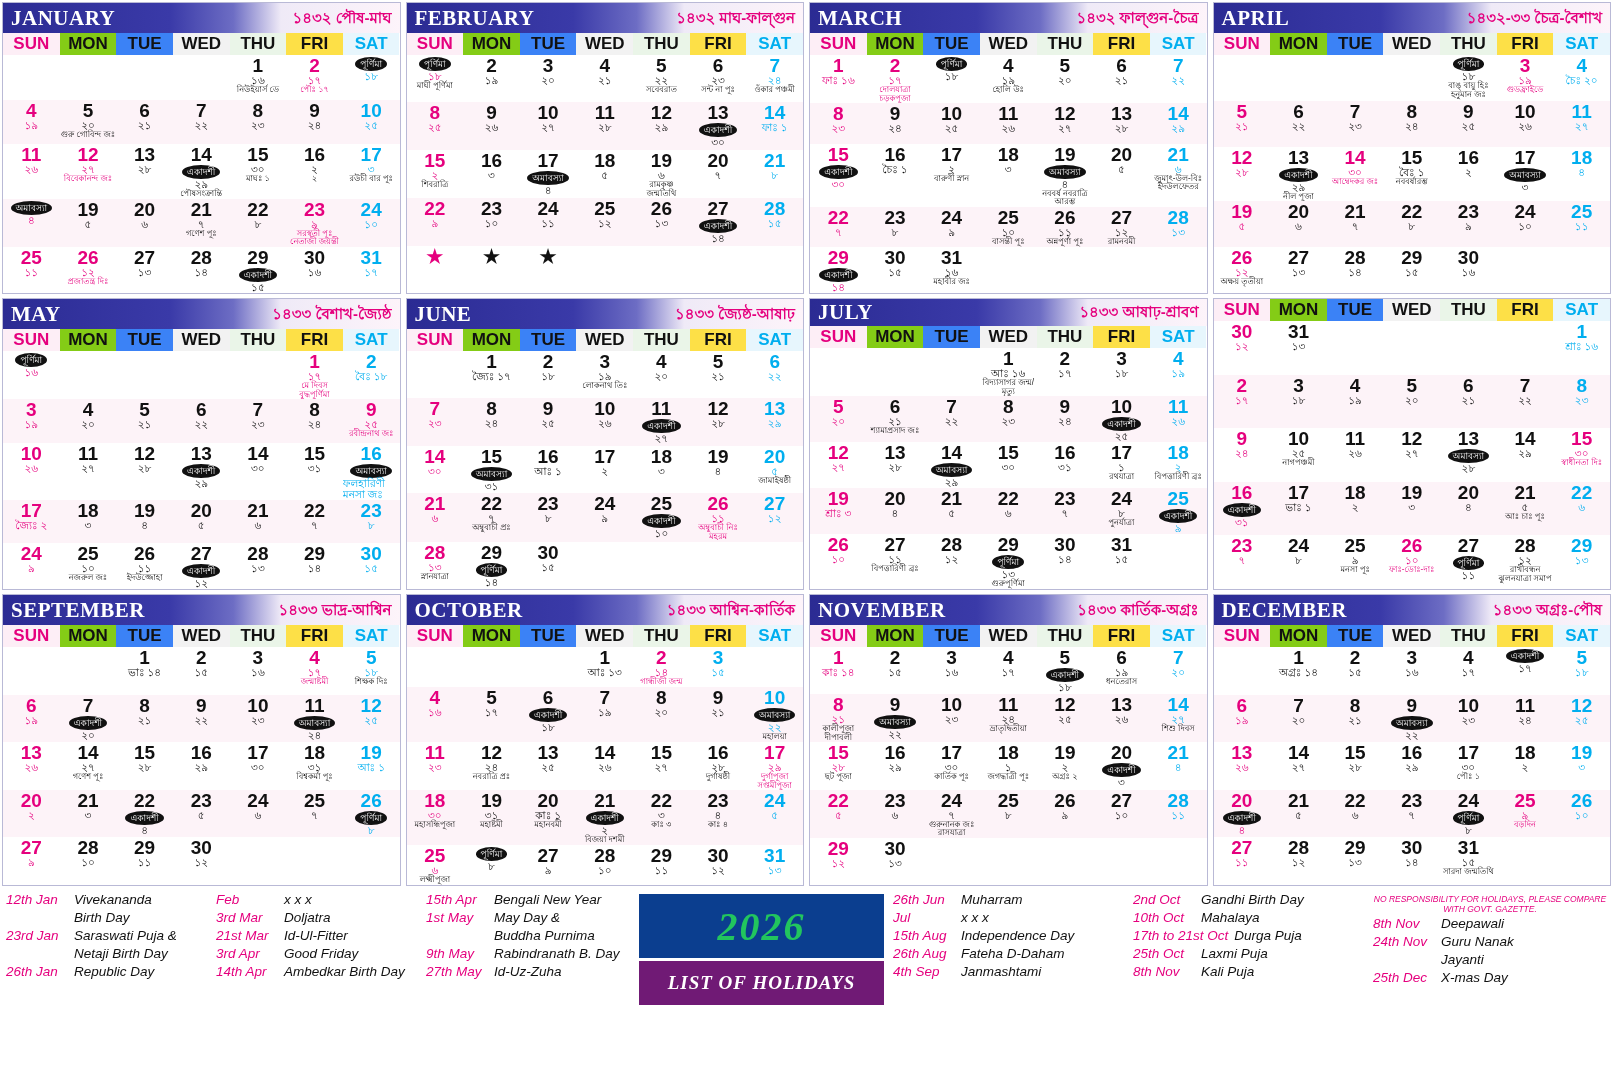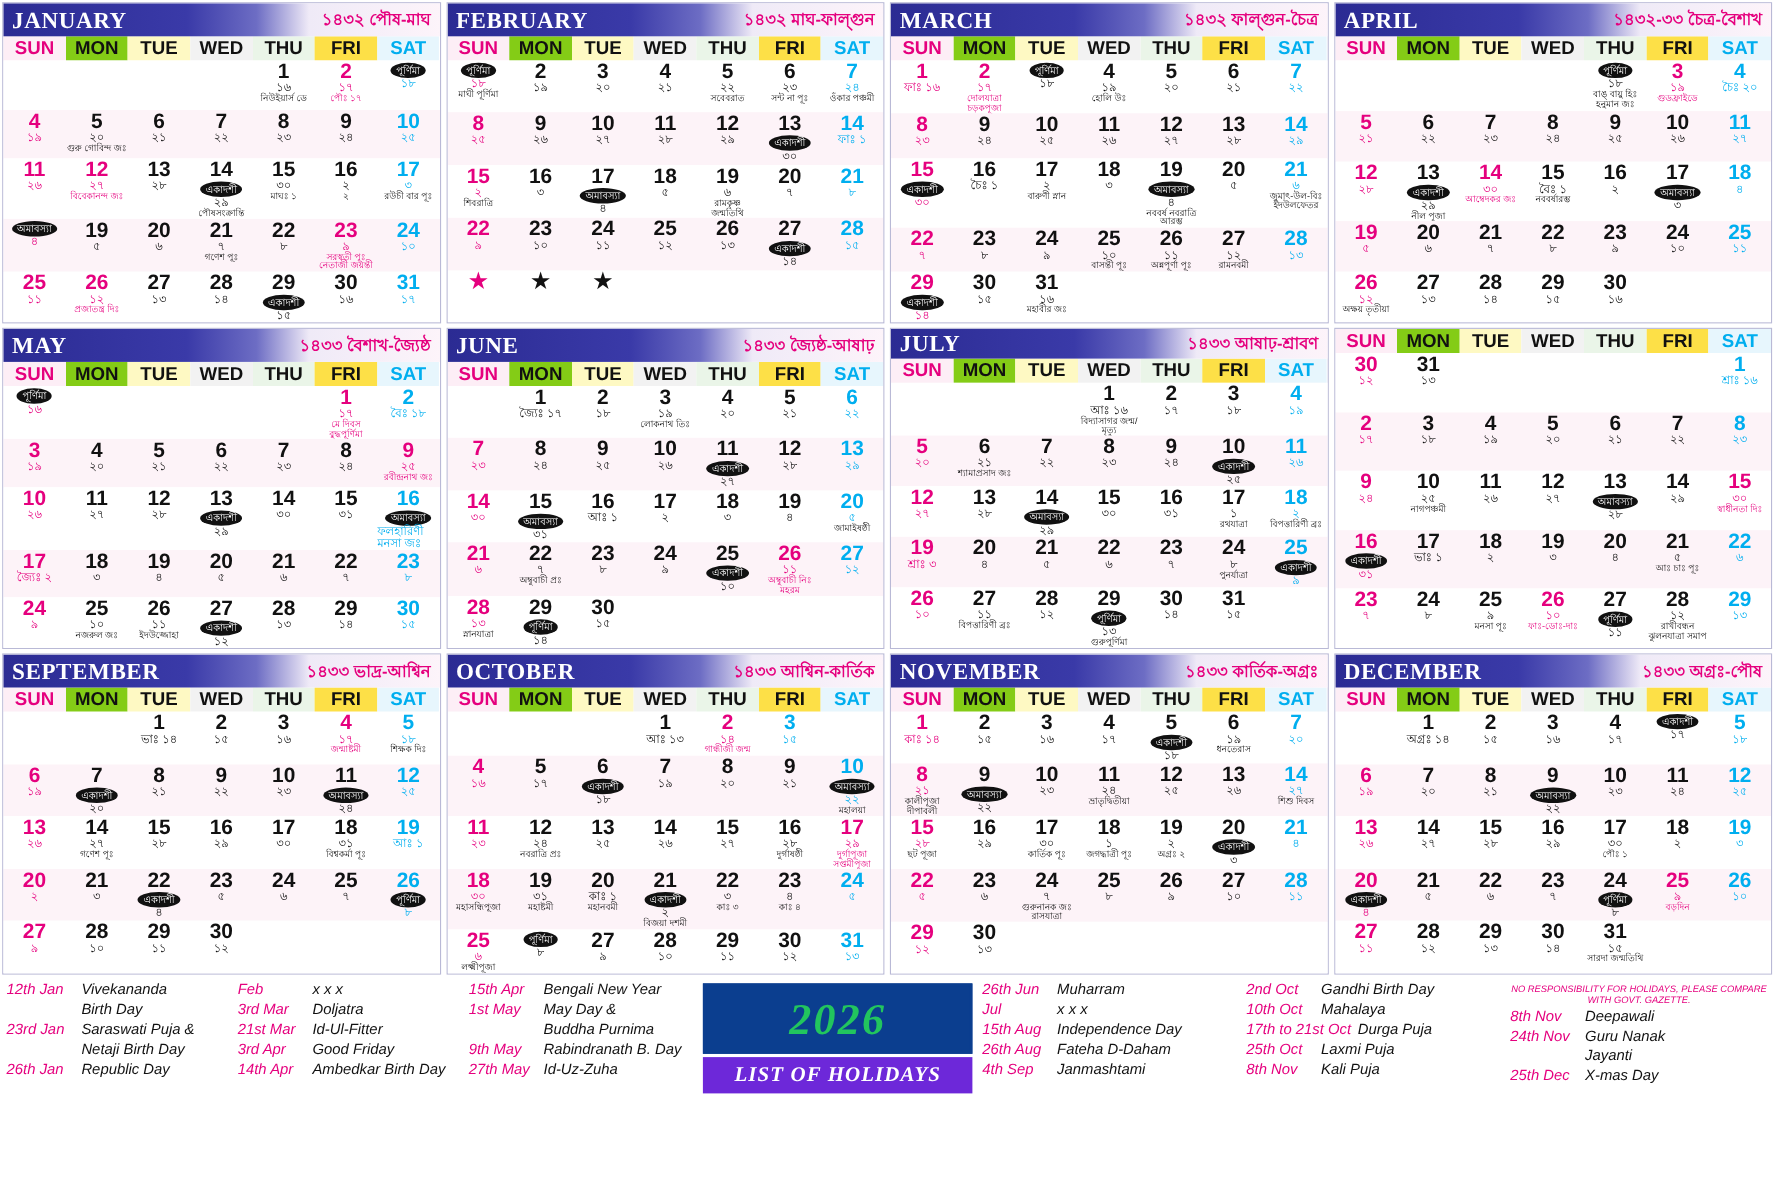--- a/index.html
+++ b/index.html
@@ -45,21 +45,21 @@
   }
   .dow {
     display:grid; grid-template-columns:repeat(7,1fr);
     height:22px; align-items:center;
     font-size:17px; font-weight:bold;
     font-family:"Liberation Sans", sans-serif;
   }
   .dow div { text-align:center; height:22px; line-height:22px; }
   .dow .d0 { color:#e5007e; background:#fdeef6; }
   .dow .d1 { color:#111; background:#84cc16; }
-  .dow .d2 { color:#111; background:#fef9c3; }
+  .dow .d2 { color:#111; background:#3b82f6; }
   .dow .d3 { color:#111; background:#f2f2f2; }
   .dow .d4 { color:#111; background:#eaf5e8; }
   .dow .d5 { color:#111; background:#fde047; }
   .dow .d6 { color:#00aeef; background:#e7f6fd; }
 
   .weeks { flex:1; display:flex; flex-direction:column; }
   .week { flex:1; display:grid; grid-template-columns:repeat(7,1fr); }
   .cell {
     position:relative;
     display:flex; flex-direction:column; align-items:center; justify-content:flex-start;
@@ -111,21 +111,21 @@
   .yb-top {
     width:245px; height:64px; background:#0b3e8f; border:3px solid #0b3e8f;
     display:flex; align-items:center; justify-content:center;
   }
   .yb-top span {
     color:#22c55e; font-size:40px; font-weight:bold; letter-spacing:2px;
     font-family:"Liberation Serif", serif;
     text-align:right;
   }
   .yb-bot {
-    width:245px; height:33px; background:#6d28d9;
+    width:245px; height:44px; background:#701a75;
     display:flex; align-items:center; justify-content:center; margin-top:3px;
   }
   .yb-bot span {
     color:#ffffff; font-size:19px; font-weight:bold; letter-spacing:1px;
     font-family:"Liberation Serif", serif;
   }
   .c4 { width:250px; }
   .c5 { width:250px; }
   .disclaimer {
     color:#e5007e; font-size:8.5px; line-height:10px; text-align:center; margin-top:2px;

